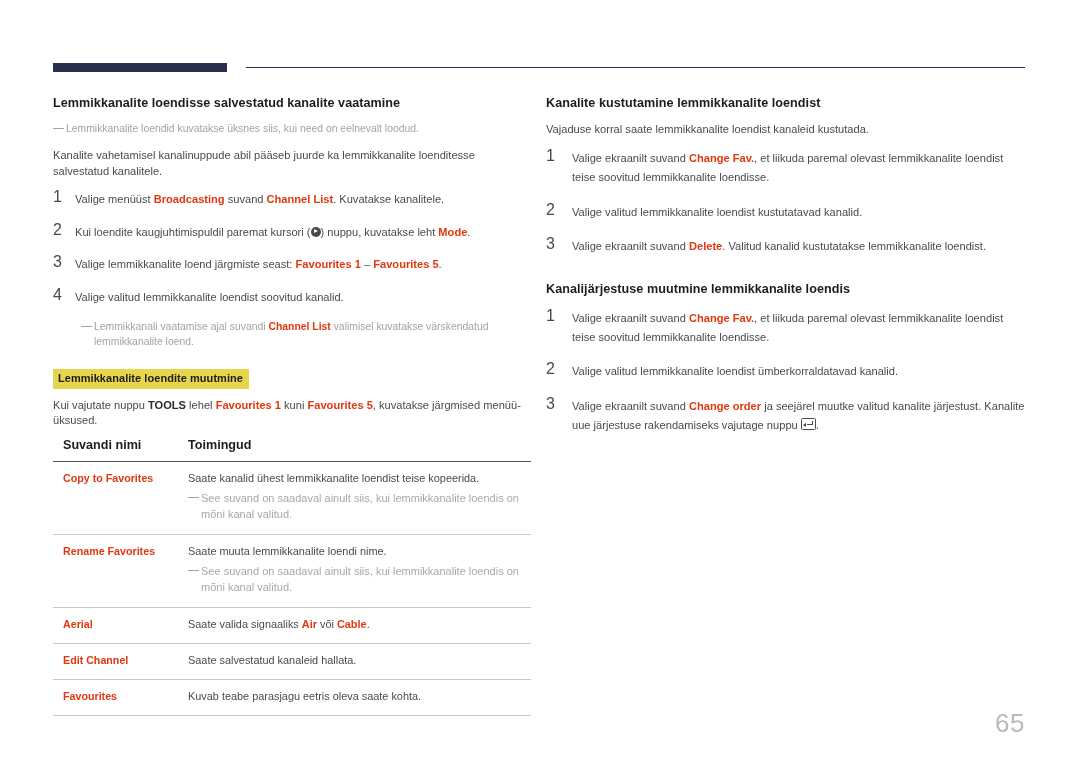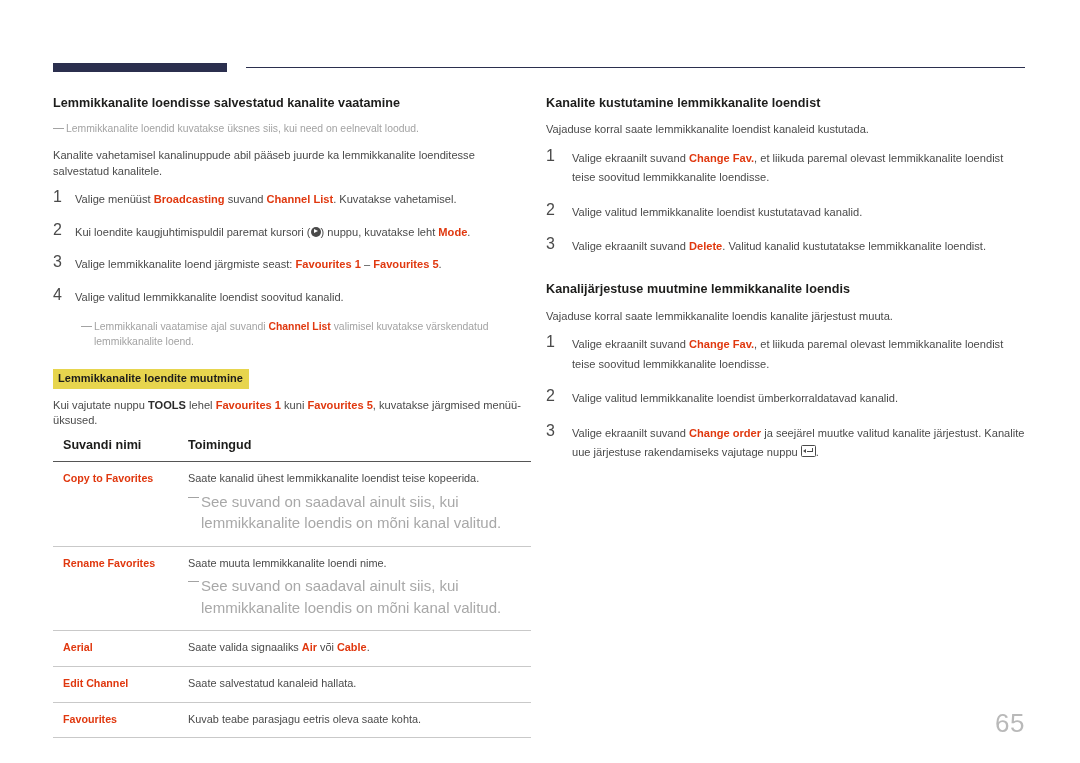--- a/index.html
+++ b/index.html
@@ -92,21 +92,21 @@
   .note .dash {
     flex: 0 0 auto;
     width: 11px;
     margin-right: 2px;
     margin-top: 6px;
     border-top: 1.6px solid #a3a3a3;
   }
   .note .note-text { flex: 1 1 auto; }
   .note.indent { margin-left: 28px; }
   .note.tbl {
-    font-size: 15px;
+    font-size: 11px;
     margin: 4px 0 2px 0;
     color: #a8a8a8;
   }
 
   
   .step {
     display: flex;
     align-items: flex-start;
     margin: 0 0 13px 0;
   }
@@ -238,21 +238,21 @@
 
     <div class="note">
       <span class="dash"></span>
       <span class="note-text">Lemmikkanalite loendid kuvatakse üksnes siis, kui need on eelnevalt loodud.</span>
     </div>
 
     <p class="body">Kanalite vahetamisel kanalinuppude abil pääseb juurde ka lemmikkanalite loenditesse salvestatud kanalitele.</p>
 
     <div class="step">
       <span class="num">1</span>
-      <span class="txt"><span>Valige menüüst </span><span class="acc">Broadcasting</span><span> suvand </span><span class="acc">Channel List</span><span>. Kuvatakse vahetamisel.</span></span>
+      <span class="txt"><span>Valige menüüst </span><span class="acc">Broadcasting</span><span> suvand </span><span class="acc">Channel List</span><span>. Kuvatakse kanalitele.</span></span>
     </div>
 
     <div class="step">
       <span class="num">2</span>
       <span class="txt"><span>Kui loendite kaugjuhtimispuldil paremat kursori (</span><span class="glyph-cursor"></span><span>) nuppu, kuvatakse leht </span><span class="acc">Mode</span><span>.</span></span>
     </div>
 
     <div class="step">
       <span class="num">3</span>
       <span class="txt"><span>Valige lemmikkanalite loend järgmiste seast: </span><span class="acc">Favourites 1</span><span> – </span><span class="acc">Favourites 5</span><span>.</span></span>
@@ -334,21 +334,20 @@
       <span class="txt">Valige valitud lemmikkanalite loendist kustutatavad kanalid.</span>
     </div>
 
     <div class="step">
       <span class="num">3</span>
       <span class="txt"><span>Valige ekraanilt suvand </span><span class="acc">Delete</span><span>. Valitud kanalid kustutatakse lemmikkanalite loendist.</span></span>
     </div>
 
     <h2 class="sec-head" style="margin-top:26px;">Kanalijärjestuse muutmine lemmikkanalite loendis</h2>
 
-    <p class="body">Vajaduse korral saate lemmikkanalite loendis kanalite järjestust muuta.</p>
 
     <div class="step">
       <span class="num">1</span>
       <span class="txt"><span>Valige ekraanilt suvand </span><span class="acc">Change Fav.</span><span>, et liikuda paremal olevast lemmikkanalite loendist teise soovitud lemmikkanalite loendisse.</span></span>
     </div>
 
     <div class="step">
       <span class="num">2</span>
       <span class="txt">Valige valitud lemmikkanalite loendist ümberkorraldatavad kanalid.</span>
     </div>

